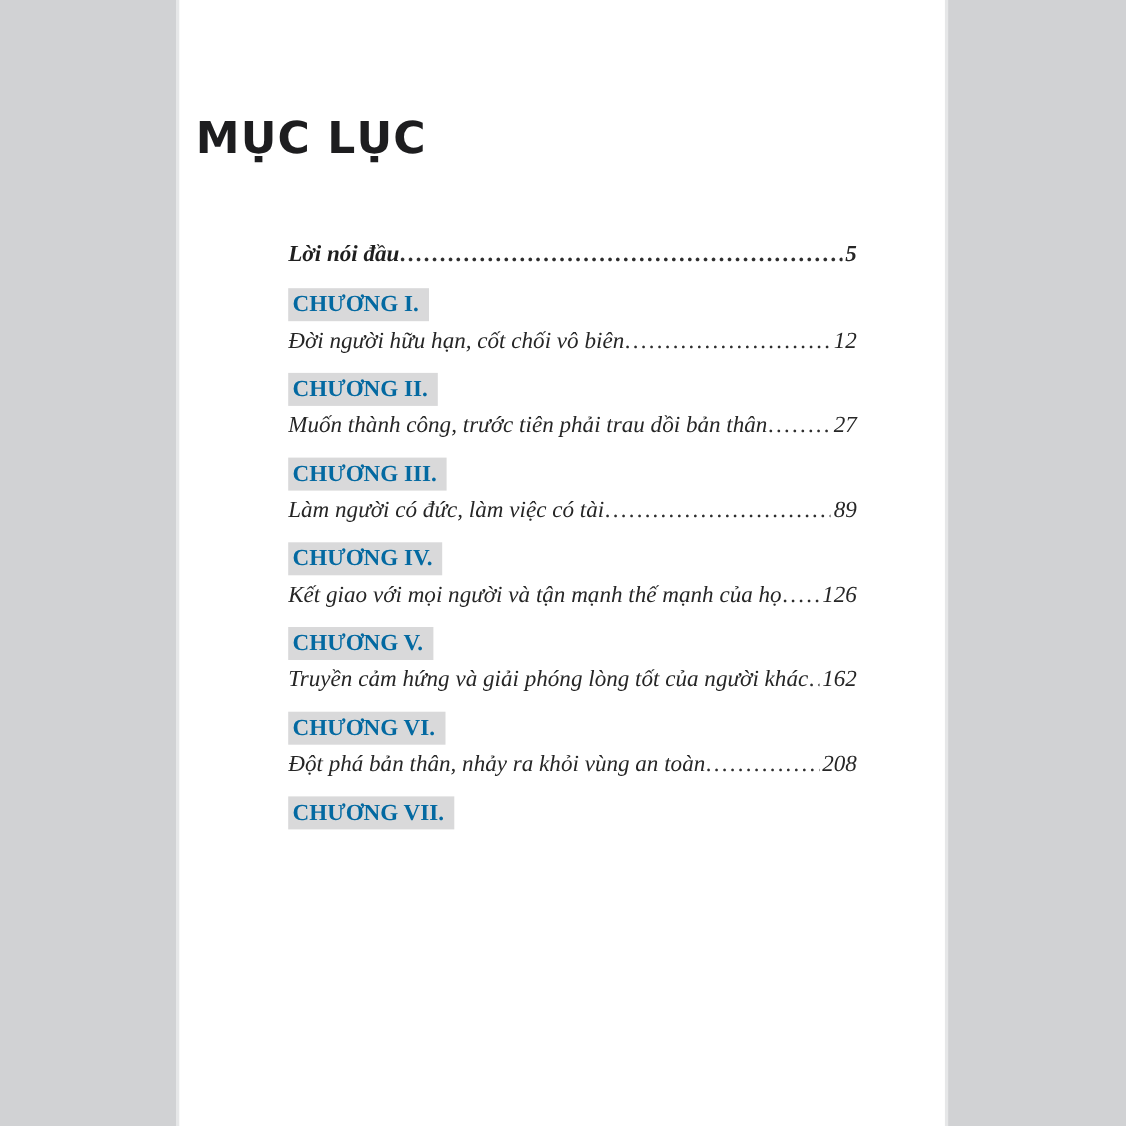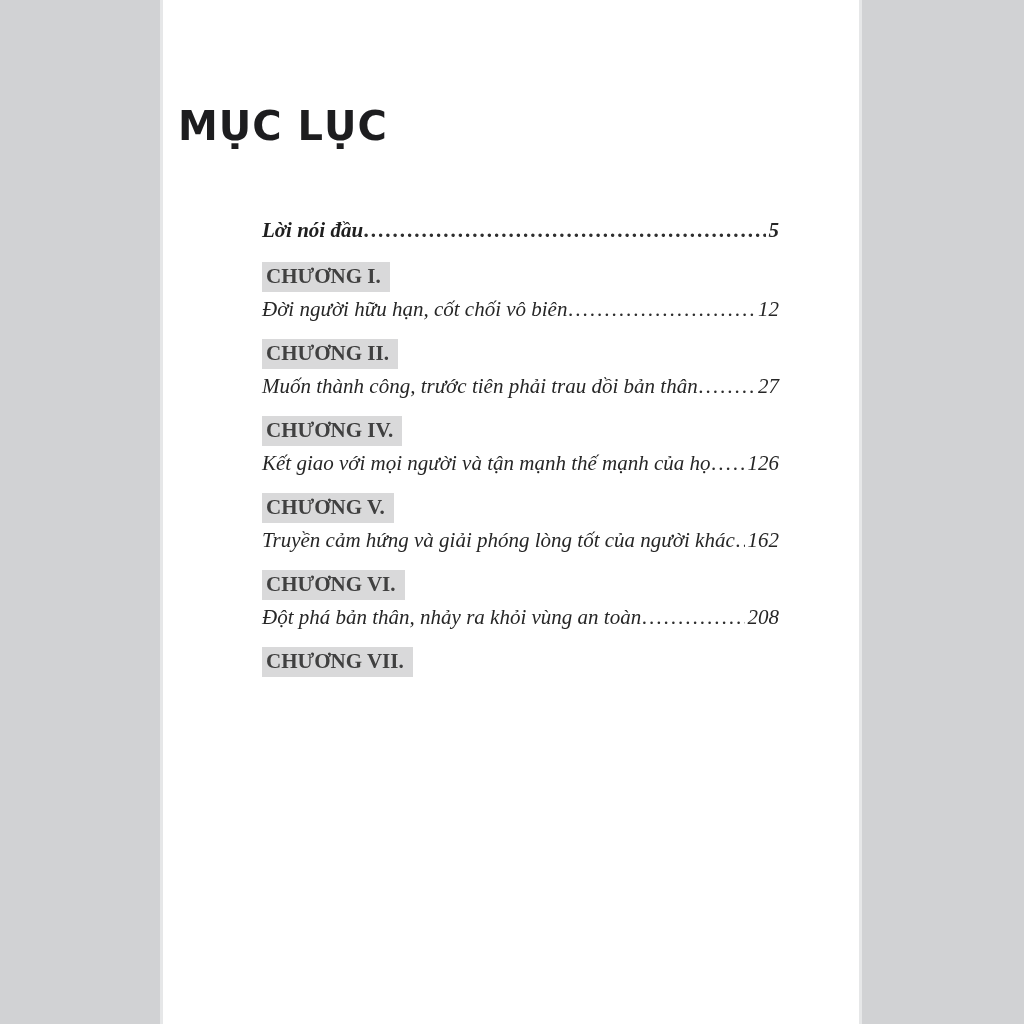--- a/index.html
+++ b/index.html
@@ -44,21 +44,21 @@
     color:#1f1f1f;
   }
   .chapter { margin-bottom:16px; }
   .chap-label-wrap { line-height:28px; margin-bottom:4px; }
   .chap-label {
     display:inline-block;
     background:#d9d9da;
     padding:0 9px 2px 4px;
     font-weight:bold;
     font-size:21px;
-    color:#404040;
+    color:#0369a1;
   }
   .entry-text { white-space:nowrap; }
   .dots {
     flex:1;
     overflow:hidden;
     white-space:nowrap;
     letter-spacing:2px;
     margin:0 3px 0 1px;
     color:#2e2e2e;
   }
@@ -97,20 +97,30 @@
       <div class="chap-label-wrap">
         <span class="chap-label">CHƯƠNG II.</span>
       </div>
       <div class="row">
         <span class="entry-text">Muốn thành công, trước tiên phải trau dồi bản thân</span>
         <span class="dots"></span>
         <span class="pg">27</span>
       </div>
     </div>
 
+    <div class="chapter">
+      <div class="chap-label-wrap">
+        <span class="chap-label">CHƯƠNG III.</span>
+      </div>
+      <div class="row">
+        <span class="entry-text">Làm người có đức, làm việc có tài</span>
+        <span class="dots"></span>
+        <span class="pg">89</span>
+      </div>
+    </div>
 
     <div class="chapter">
       <div class="chap-label-wrap">
         <span class="chap-label">CHƯƠNG IV.</span>
       </div>
       <div class="row">
         <span class="entry-text">Kết giao với mọi người và tận mạnh thế mạnh của họ </span>
         <span class="dots"></span>
         <span class="pg">126</span>
       </div>

